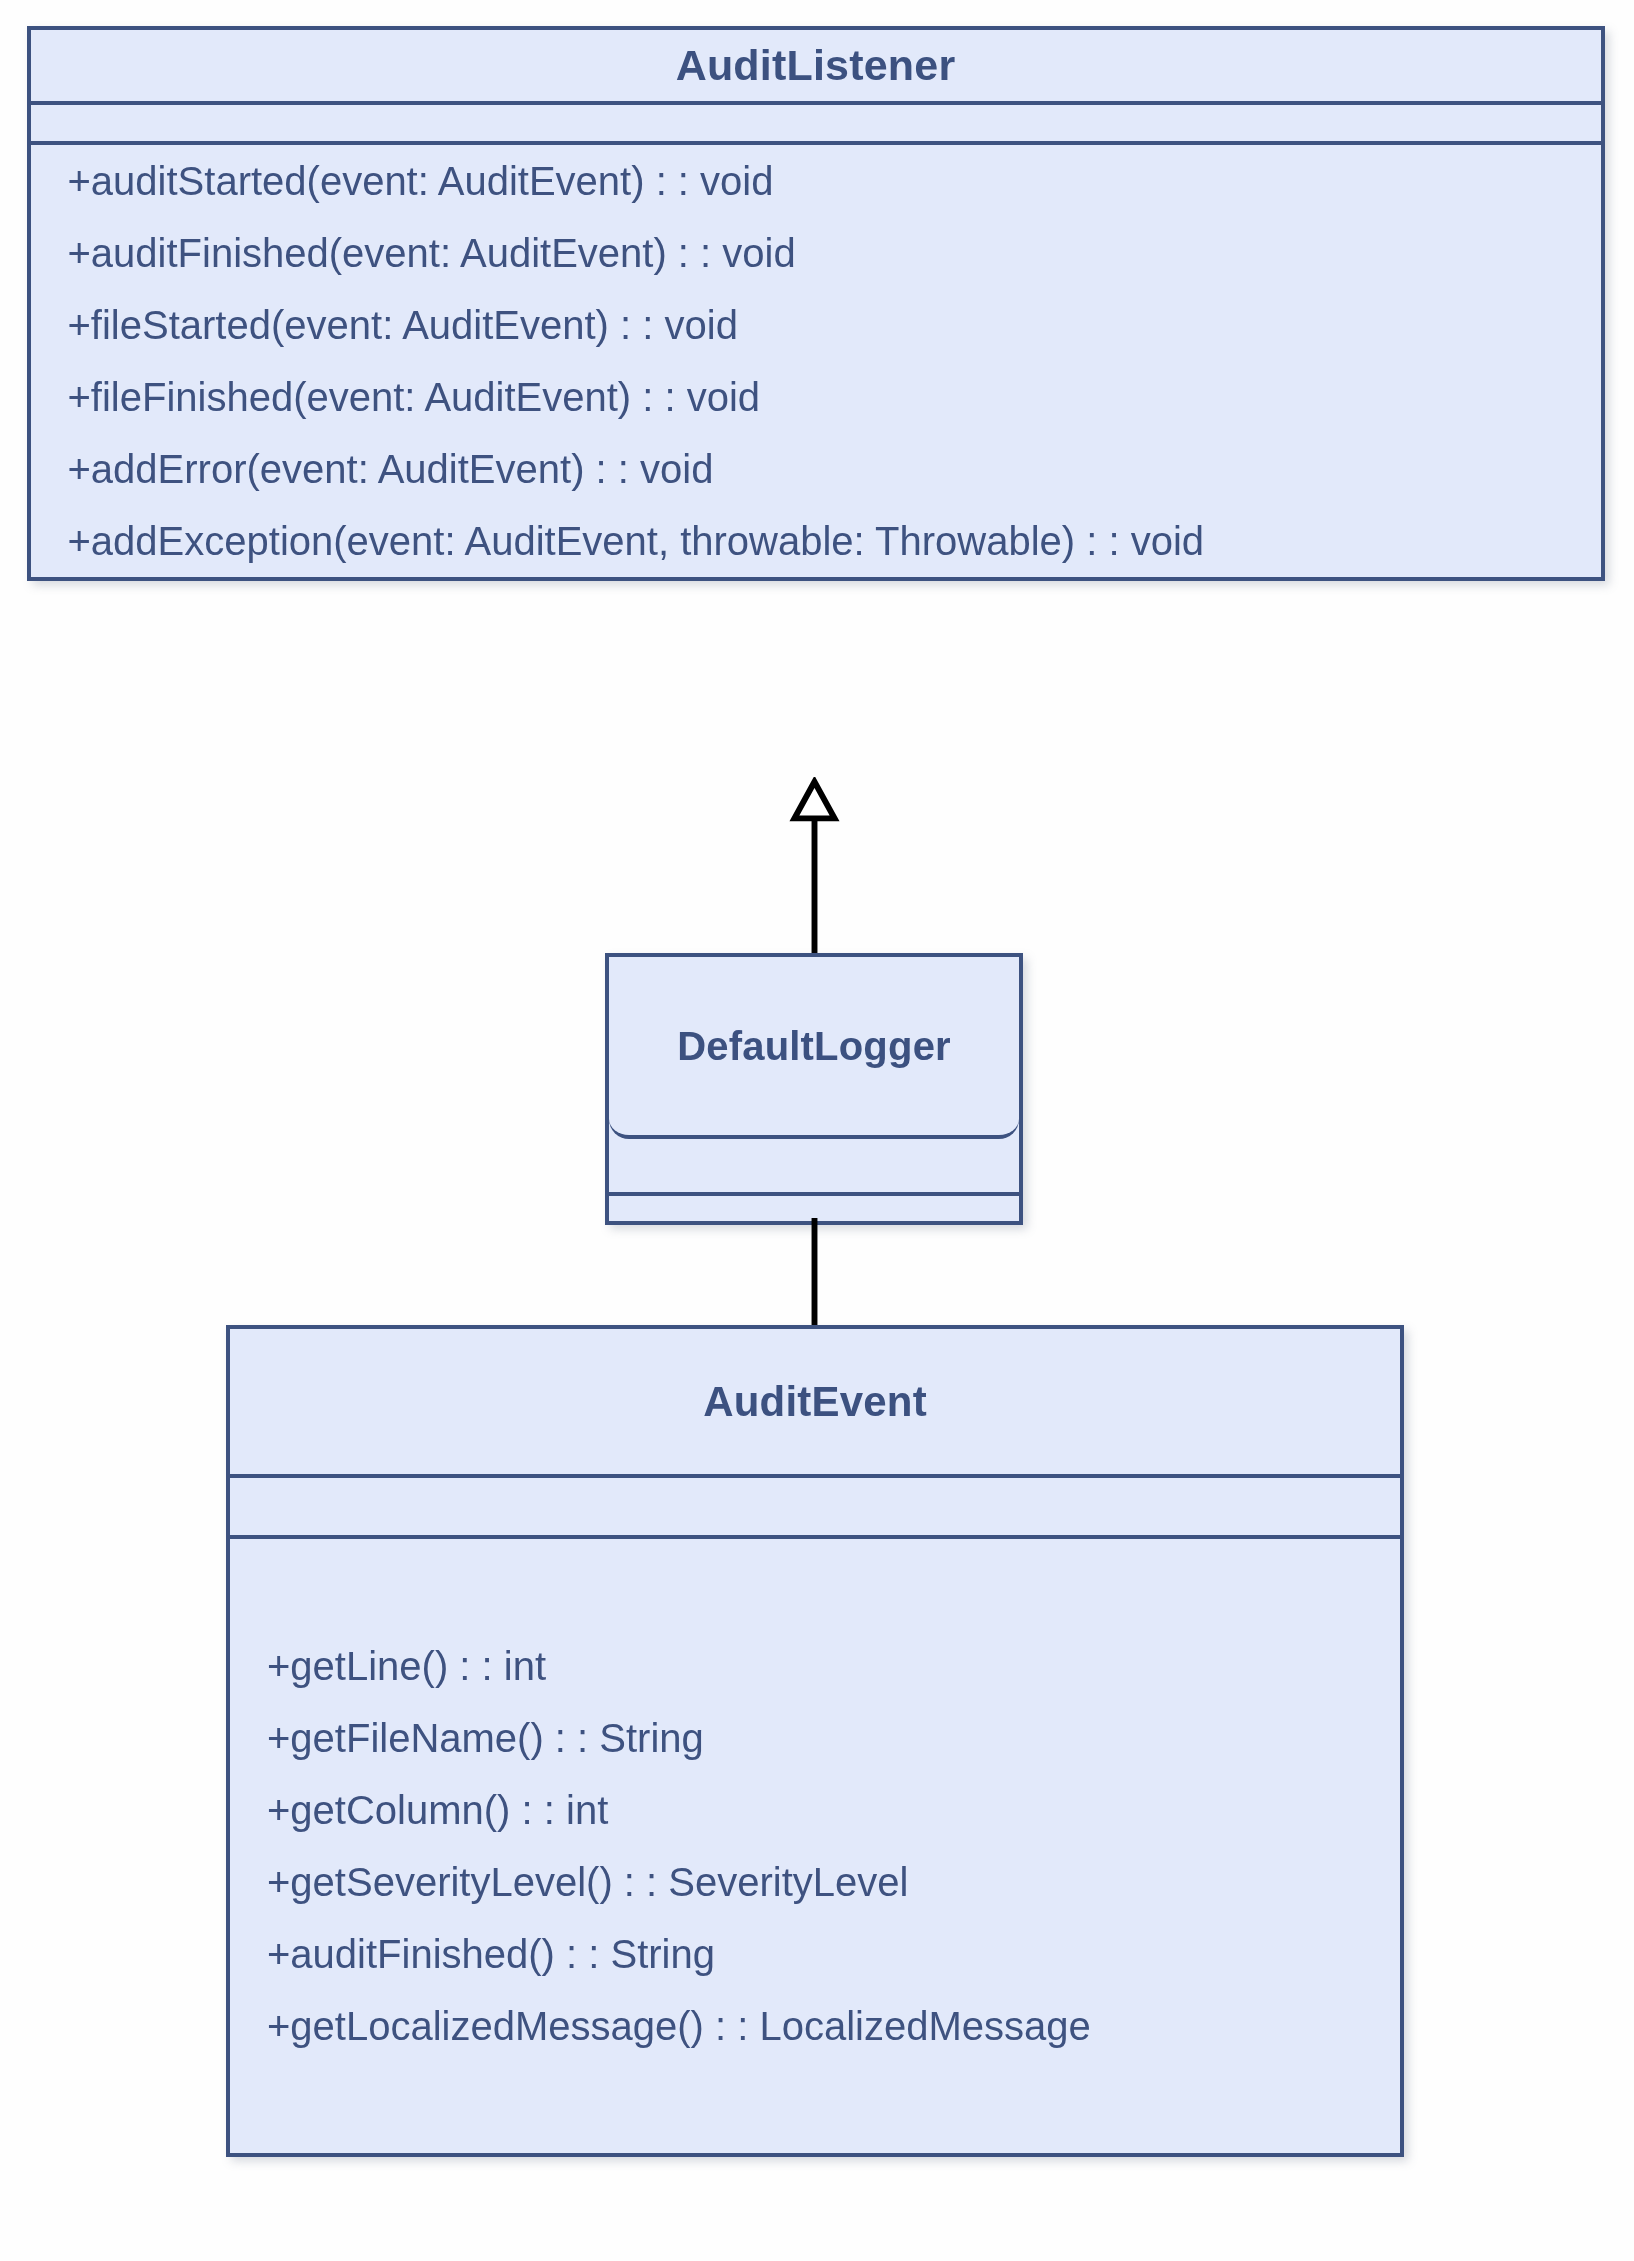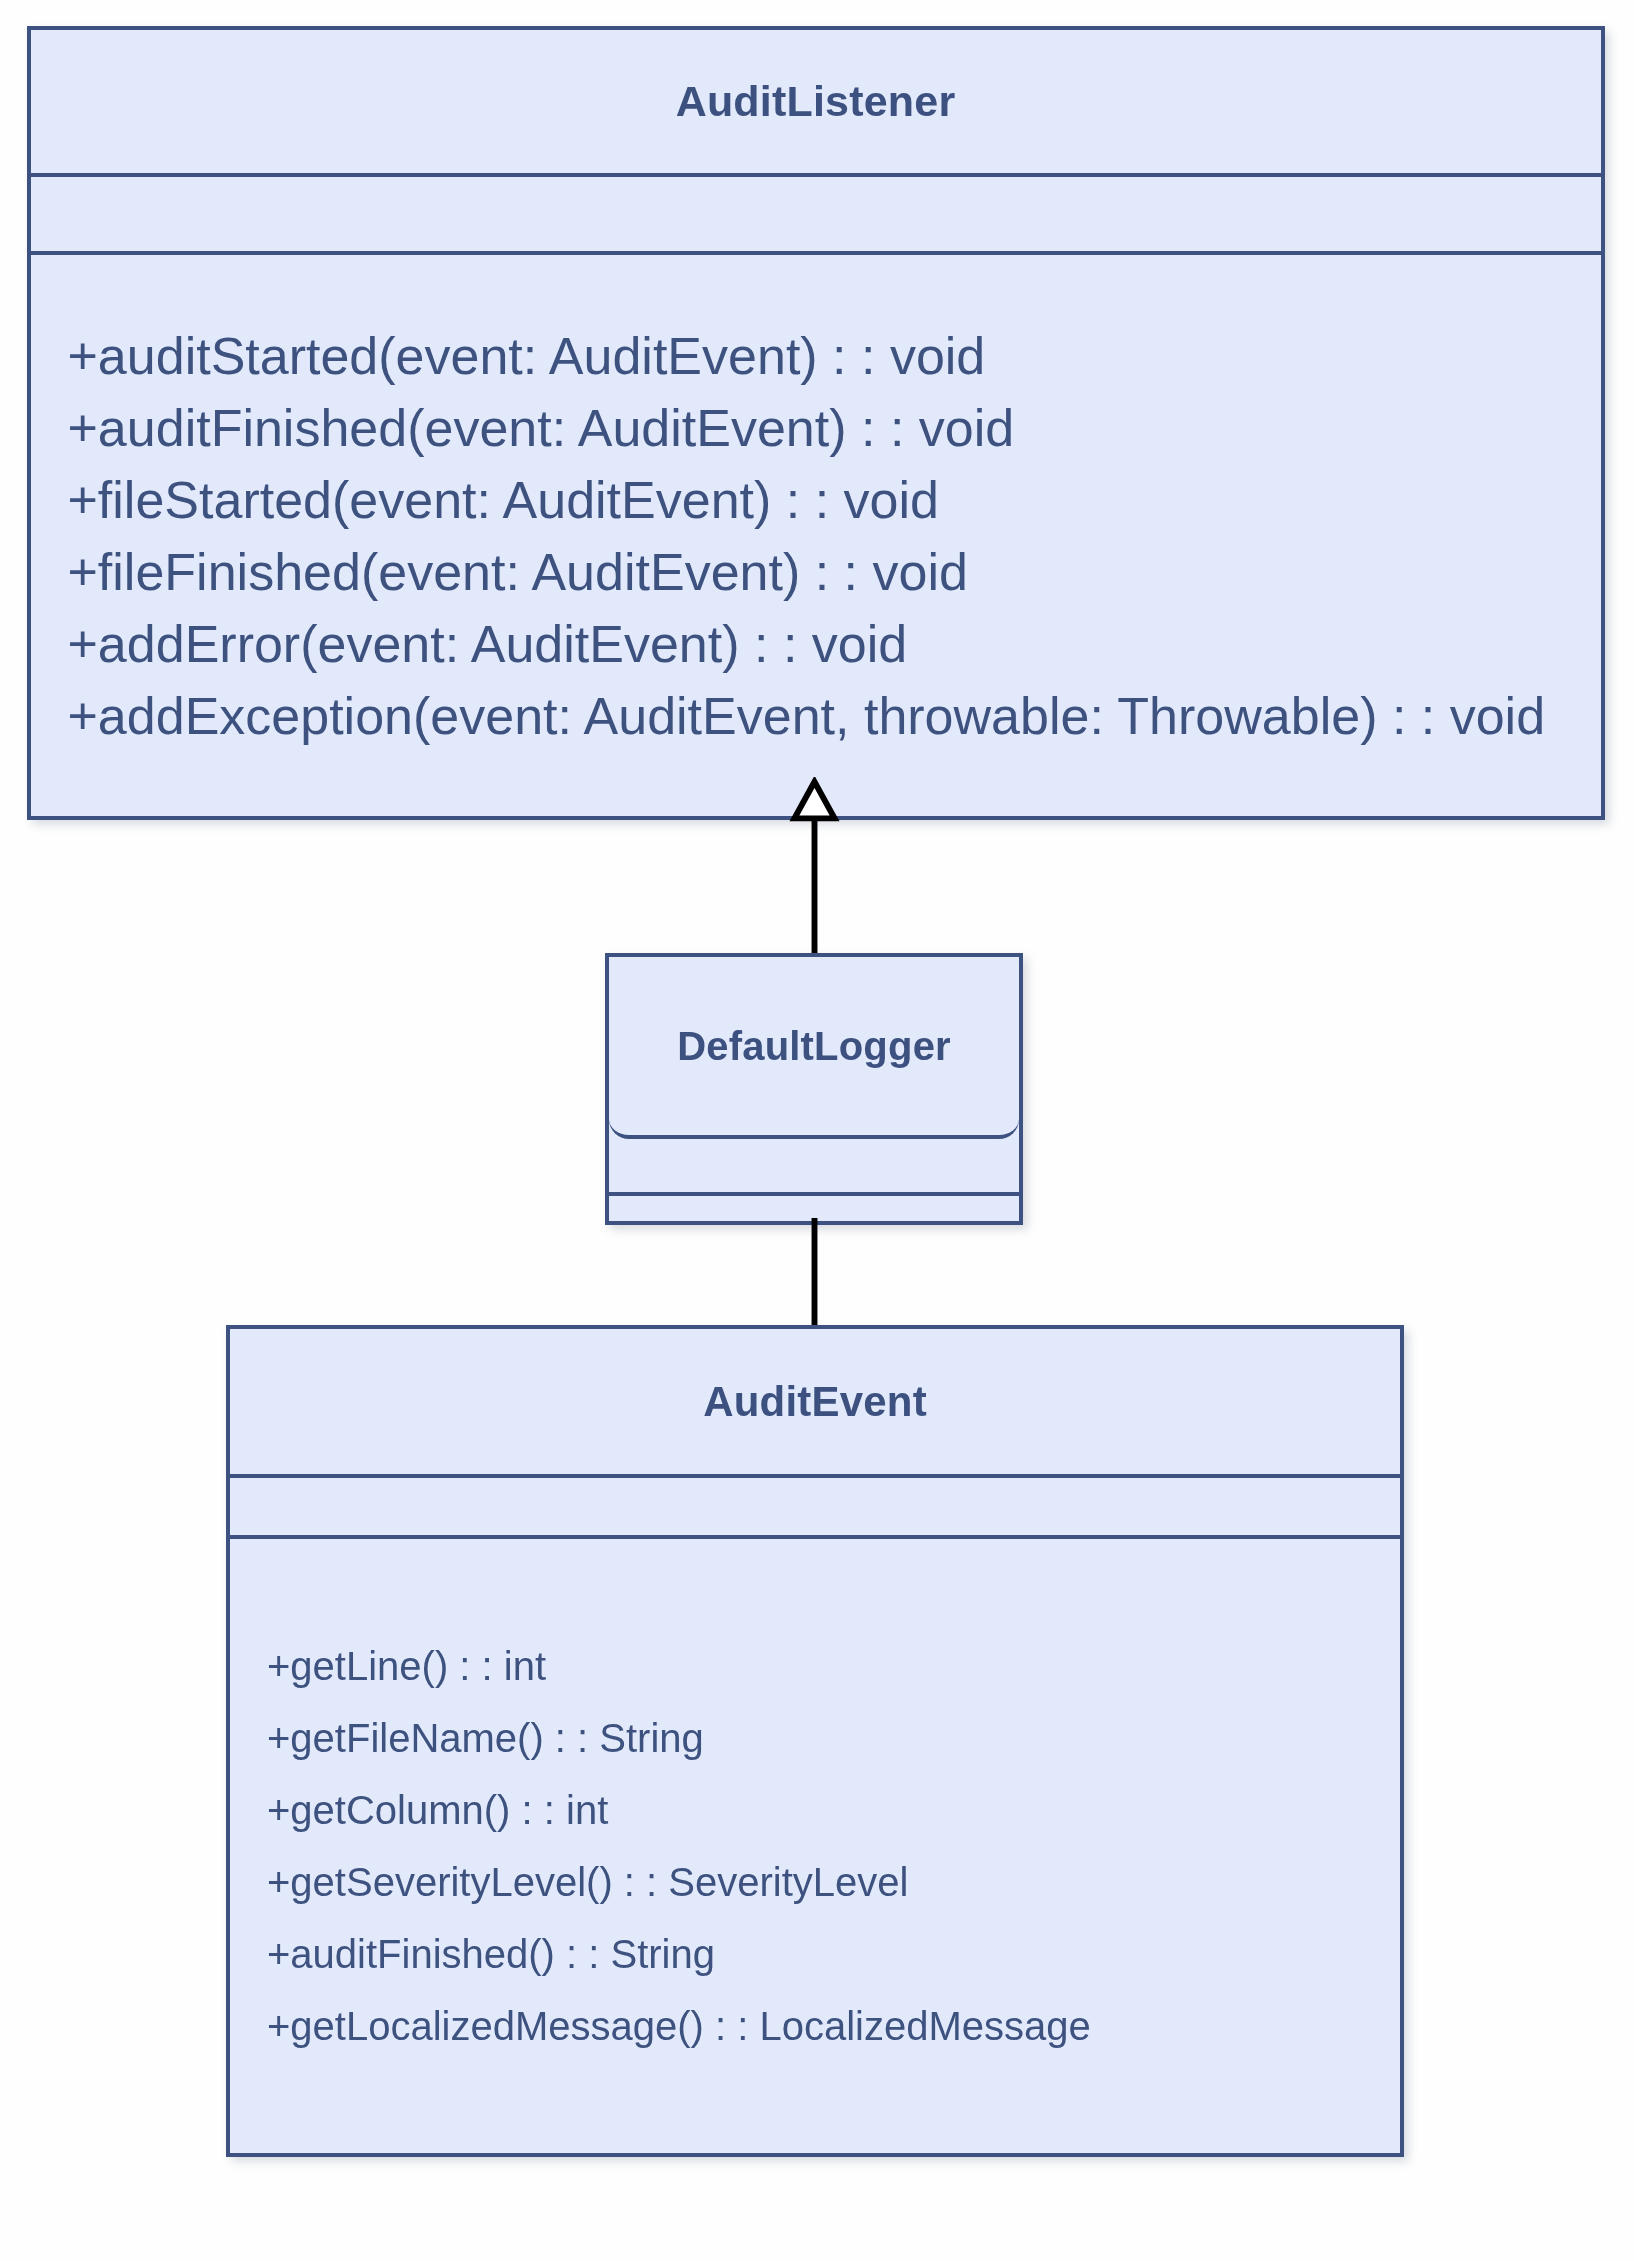--- a/index.html
+++ b/index.html
@@ -45,26 +45,26 @@
     display: flex;
     flex-direction: column;
     justify-content: center;
   }
   .member-row {
     color: #3e5280;
     white-space: nowrap;
   }
 
   
-  #box-auditlistener { left: 26.5px;  top: 26px;   width: 1578px; height: 794px; }
+  #box-auditlistener { left: 26.5px;  top: 26px;   width: 1578px; height: 555px; }
   #box-auditlistener .c-title   { height: 147px; }
   #box-auditlistener .c-attrs   { height: 78px; }
   #box-auditlistener .c-methods { flex: 1; padding-left: 37px; }
   #box-auditlistener .class-title { font-size: 43px; }
-  #box-auditlistener .member-row  { font-size: 52px; line-height: 72px; }
+  #box-auditlistener .member-row  { font-size: 40px; line-height: 72px; }
 
   #box-defaultlogger { left: 605px; top: 953px; width: 418px; height: 272px; }
   #box-defaultlogger .c-title   { height: 182px; border-radius: 20px; }
   #box-defaultlogger .c-attrs   { height: 57px; }
   #box-defaultlogger .c-methods { flex: 1; }
   #box-defaultlogger .class-title { font-size: 40px; }
 
   #box-auditevent { left: 226px; top: 1325px; width: 1178px; height: 832px; }
   #box-auditevent .c-title   { height: 149px; }
   #box-auditevent .c-attrs   { height: 61px; }

